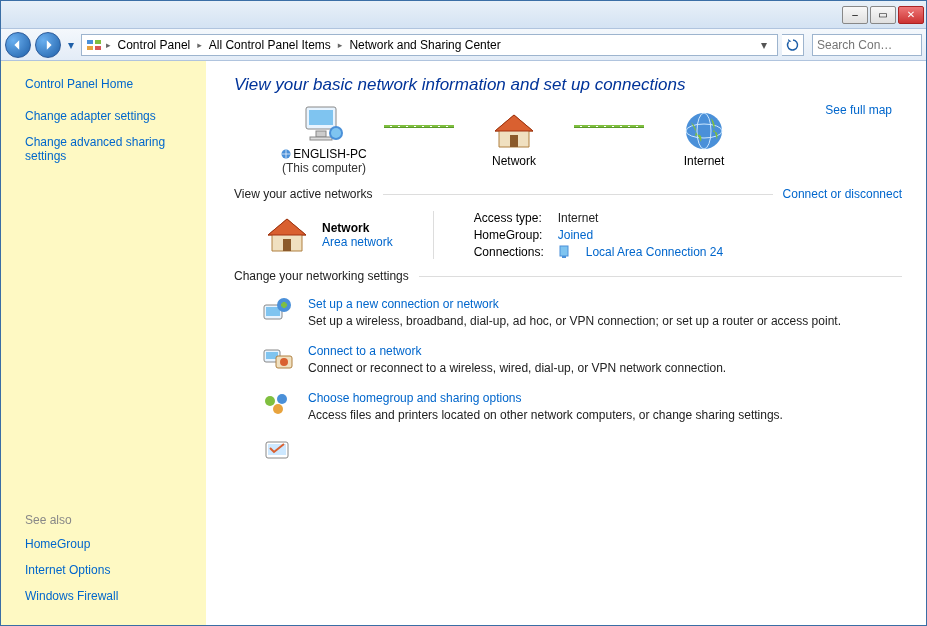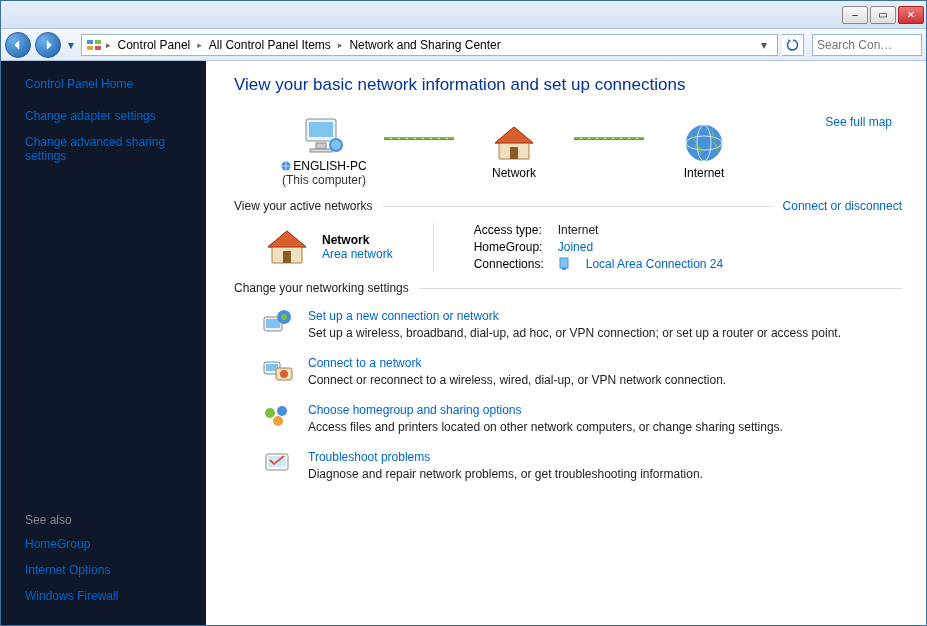--- a/index.html
+++ b/index.html
@@ -20,29 +20,29 @@
   .addr-icon { width:16px; height:16px; display:flex; align-items:center; justify-content:center;}
   .crumb { padding:0 3px; cursor:pointer; color:#000;}
   .crumb-sep { color:#666; font-size:9px; padding:0 2px;}
   .addr-drop-btn { width:18px; height:20px; display:flex; align-items:center; justify-content:center; cursor:pointer; color:#555;}
   .refresh-btn { width:22px; height:22px; border:1px solid #9db4ce; border-left:none; background:#fff; display:flex; align-items:center; justify-content:center; cursor:pointer; color:#1e5fa8;}
   .searchbox { width:110px; height:22px; border:1px solid #9db4ce; background:#fff; margin-left:4px; display:flex; align-items:center; padding:0 4px;}
   .searchbox input { border:none; outline:none; width:100%; font-size:12px; color:#777; background:transparent;}
   
   
   .body { flex:1; display:flex; overflow:hidden; position:relative;}
-  .sidebar { width:205px; background:#0f172a; padding:16px 14px 10px 24px; display:flex; flex-direction:column; border-right:none;}
+  .sidebar { width:205px; background:#fef9c3; padding:16px 14px 10px 24px; display:flex; flex-direction:column; border-right:none;}
   .sidebar a { color:#0066cc; text-decoration:none; display:block; margin-bottom:12px; cursor:pointer;}
   .sidebar .spacer { flex:1;}
   .sidebar .see-also-hdr { color:#888; margin-bottom:10px;}
   
   .main { flex:1; background:#fff; padding:14px 24px 10px 28px; overflow:auto; position:relative;}
   .help-icon { position:absolute; top:6px; right:8px; width:18px; height:18px; border-radius:50%; background:radial-gradient(circle at 30% 30%,#6cb8f5,#0a4f9e); color:#fff; display:flex; align-items:center; justify-content:center; font-weight:bold; font-size:12px; cursor:pointer;}
   
-  .page-title { color:#003399; font-size:17px; font-weight:400; margin-bottom:20px;}
+  .page-title { color:#003399; font-size:17px; font-weight:400; margin-bottom:8px;font-style:italic;}
   
   .net-map { display:flex; align-items:center; justify-content:flex-start; margin:6px 0 12px 30px; gap:0;}
   .net-node { display:flex; flex-direction:column; align-items:center; width:120px;}
   .net-node .ic { width:48px; height:42px; display:flex; align-items:center; justify-content:center;}
   .net-node .lbl { font-size:12px; text-align:left; margin-top:2px;}
   .net-node .sub { font-size:12px; color:#333;}
   .net-link { width:70px; height:3px; background:repeating-linear-gradient(90deg,#7fbf3f 0 6px,transparent 6px 8px); border-top:1px solid #7fbf3f; border-bottom:1px solid #5a9a2a; margin-top:-26px;}
   .see-map { margin-left:auto; color:#0066cc; cursor:pointer; margin-right:10px; align-self:flex-start;}
   
   .section-hdr { font-size:12px; color:#222; margin-top:10px; display:flex; align-items:center; gap:10px;}
@@ -280,22 +280,18 @@
           </div>
         </div>
         <div class="task">
           <div class="tic">
             <svg width="32" height="28" viewBox="0 0 32 28">
                 <rect x="4" y="4" width="22" height="16" rx="2" fill="#fff" stroke="#888"></rect>
                 <rect x="6" y="6" width="18" height="11" fill="#cde8ff"></rect>
                 <path d="M8 10 L12 14 L22 6" fill="none" stroke="#d96030" stroke-width="2"></path>
               </svg>
           </div>
-          <div class="tbody">
-            <div class="ttitle">Troubleshoot problems</div>
-            <div class="tdesc">Diagnose and repair network problems, or get troubleshooting information.</div>
-          </div>
         </div>
       </div>
 
     </div>
   </div>
 </div>
 
 </body></html>

